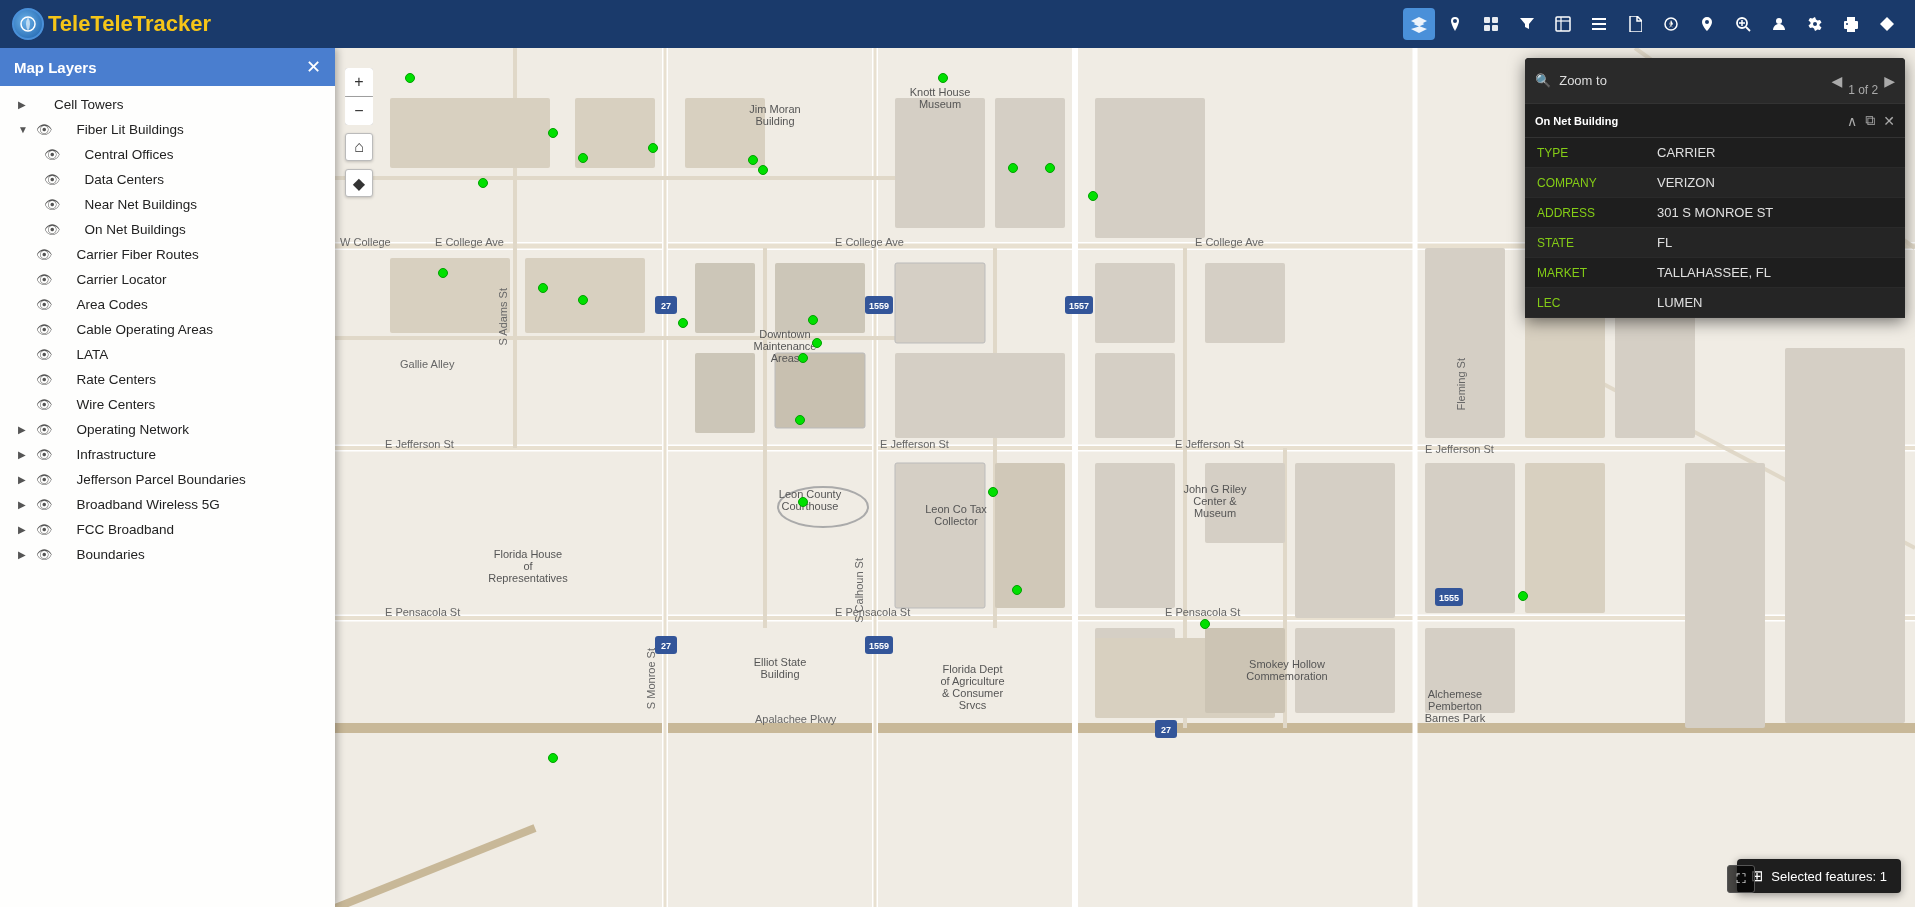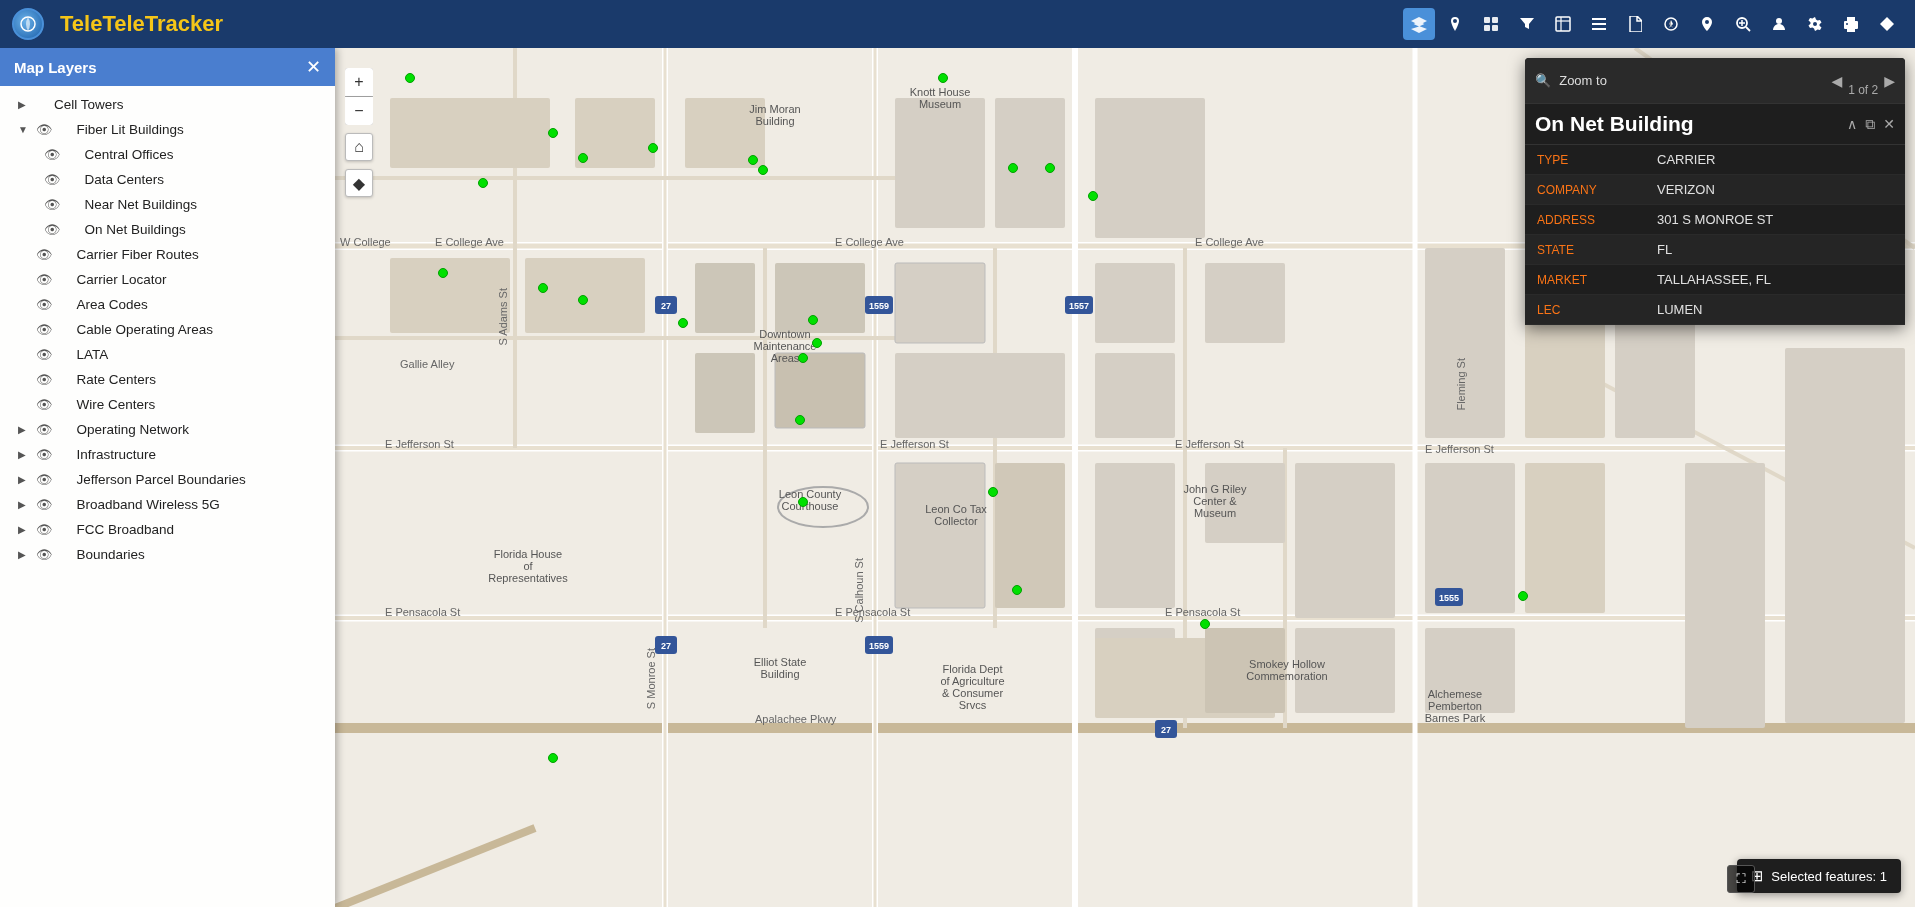--- a/index.html
+++ b/index.html
@@ -12,21 +12,21 @@
       background: #1a3a6b;
       display: flex;
       align-items: center;
       padding: 0 12px;
       position: relative;
       z-index: 100;
     }
     .navbar-logo {
       display: flex;
       align-items: center;
-      gap: 16px;
+      gap: 4px;
     }
     .logo-circle {
       width: 32px; height: 32px;
       border-radius: 50%;
       background: radial-gradient(circle at 40% 40%, #6ab0e8, #1a5faa);
       border: 2px solid #4a90d9;
       display: flex; align-items: center; justify-content: center;
     }
     .logo-text {
       color: white;
@@ -228,42 +228,42 @@
     .zoom-count { font-size: 12px; color: #aaa; margin-top: 19px; }
     .info-panel-title-bar {
       display: flex;
       align-items: center;
       padding: 8px 10px;
       border-bottom: 1px solid #333;
       gap: 8px;
     }
     .info-panel-title {
       flex: 1;
-      font-size: 21px;
+      font-size: 11px;
       font-weight: bold;
       color: white;
     }
     .info-panel-ctrl-btn {
       background: none; border: none; color: #aaa; cursor: pointer; font-size: 14px;
     }
     .info-table {
       width: 100%;
       border-collapse: collapse;
     }
     .info-table tr {
       border-bottom: 1px solid #2a2a2a;
     }
     .info-table tr:nth-child(even) { background: #252525; }
     .info-table tr:nth-child(odd) { background: #1e1e1e; }
     .info-table td {
       padding: 7px 12px;
       font-size: 13px;
     }
     .info-table td:first-child {
-      color: #f97316;
+      color: #84cc16;
       width: 120px;
       font-size: 12px;
       margin-top: 24px;
     }
     .info-table td:last-child {
       color: #e0e0e0;
       font-weight: 500;
     }
 
     

